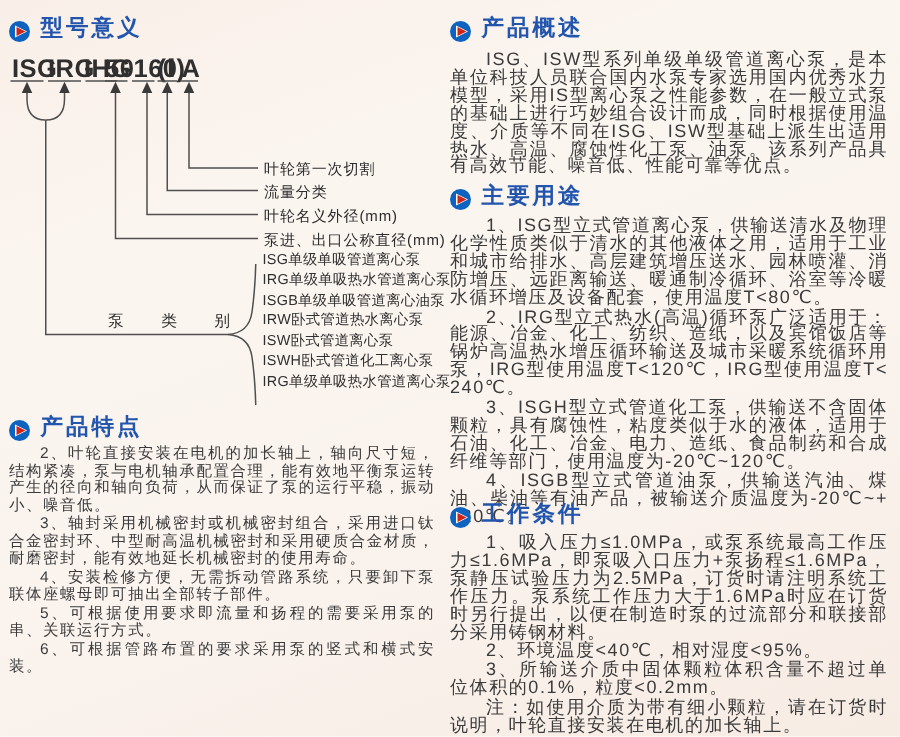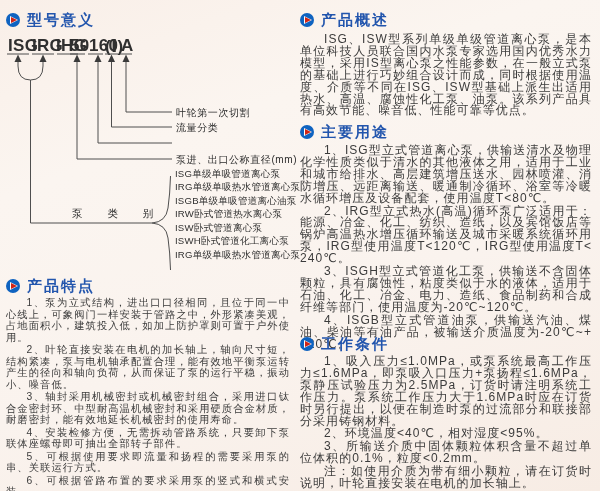--- a/index.html
+++ b/index.html
@@ -8,21 +8,21 @@
     width:600px;height:491px;
     background:linear-gradient(160deg,#f9efe8 0%,#fbf5f0 28%,#faf3ee 60%,#f7ece4 100%);
     font-family:"Liberation Sans","DejaVu Sans",sans-serif;
     color:#3b3b3b;
     overflow:hidden;
   }
   .col{position:absolute;top:0;height:491px;}
   .col-left{left:6px;width:288px;}
   .col-right{left:300px;width:293px;}
 
-  .sec-header{position:absolute;left:0;display:flex;align-items:center;gap:7px;height:16px;}
+  .sec-header{position:absolute;left:0;display:flex;align-items:flex-end;gap:7px;height:16px;}
   .sec-title{font-size:15px;font-weight:bold;color:#2255ad;letter-spacing:2px;white-space:nowrap;}
   .hdr-icon{position:relative;width:14px;height:14px;border-radius:50%;background:#0f63c0;flex:0 0 14px;}
   .hdr-icon .tri-w{position:absolute;left:4px;top:2.5px;width:0;height:0;
     border-left:8px solid #ffffff;border-top:4.5px solid transparent;border-bottom:4.5px solid transparent;}
   .hdr-icon .tri-r{position:absolute;left:5px;top:3.5px;width:0;height:0;
     border-left:6.5px solid #cf2517;border-top:3.5px solid transparent;border-bottom:3.5px solid transparent;}
 
   .body-text{position:absolute;left:0;}
   .body-text p{margin:0 0 1px 0;text-indent:2em;text-align:justify;word-break:break-all;}
   .features-text{width:284px;font-size:10.3px;line-height:11.5px;letter-spacing:1.05px;}
@@ -92,20 +92,21 @@
           <path d="M37,18.5 L33.5,26 H40.5 Z"></path>
           <path d="M71,18.5 L67.5,26 H74.5 Z"></path>
           <path d="M92,18.5 L88.5,26 H95.5 Z"></path>
           <path d="M105.5,18.5 L102,26 H109 Z"></path>
           <path d="M120,18.5 L116.5,26 H123.5 Z"></path>
         </g>
       </svg>
 
       <span class="callout" style="left:170px;top:70px">叶轮第一次切割</span>
       <span class="callout" style="left:170px;top:85px">流量分类</span>
+      <span class="callout" style="left:170px;top:101px">叶轮名义外径(mm)</span>
       <span class="callout" style="left:170px;top:117px">泵进、出口公称直径(mm)</span>
 
       <span class="cat-label">泵 类 别</span>
 
       <div class="pump-list">
         <div>ISG单级单吸管道离心泵</div>
         <div>IRG单级单吸热水管道离心泵</div>
         <div>ISGB单级单吸管道离心油泵</div>
         <div>IRW卧式管道热水离心泵</div>
         <div>ISW卧式管道离心泵</div>
@@ -116,21 +117,20 @@
 
     <div class="sec-header" style="top:278px">
       <span class="hdr-icon">
           <span class="tri-w"></span>
           <span class="tri-r"></span>
         </span>
       <span class="sec-title">产品特点</span>
     </div>
 
     <div class="body-text features-text" style="top:297px">
-      <p>1、泵为立式结构，进出口口径相同，且位于同一中心线上，可象阀门一样安装于管路之中，外形紧凑美观，占地面积小，建筑投入低，如加上防护罩则可置于户外使用。</p>
       <p>2、叶轮直接安装在电机的加长轴上，轴向尺寸短，结构紧凑，泵与电机轴承配置合理，能有效地平衡泵运转产生的径向和轴向负荷，从而保证了泵的运行平稳，振动小、噪音低。</p>
       <p>3、轴封采用机械密封或机械密封组合，采用进口钛合金密封环、中型耐高温机械密封和采用硬质合金材质，耐磨密封，能有效地延长机械密封的使用寿命。</p>
       <p>4、安装检修方便，无需拆动管路系统，只要卸下泵联体座螺母即可抽出全部转子部件。</p>
       <p>5、可根据使用要求即流量和扬程的需要采用泵的串、关联运行方式。</p>
       <p>6、可根据管路布置的要求采用泵的竖式和横式安装。</p>
     </div>
   </div>
 
   <div class="col col-right">
 

